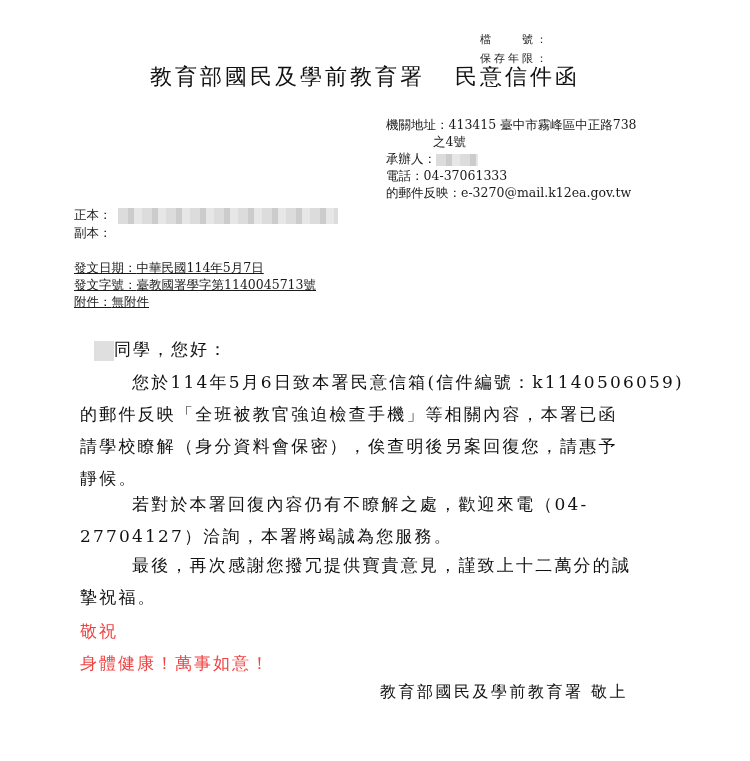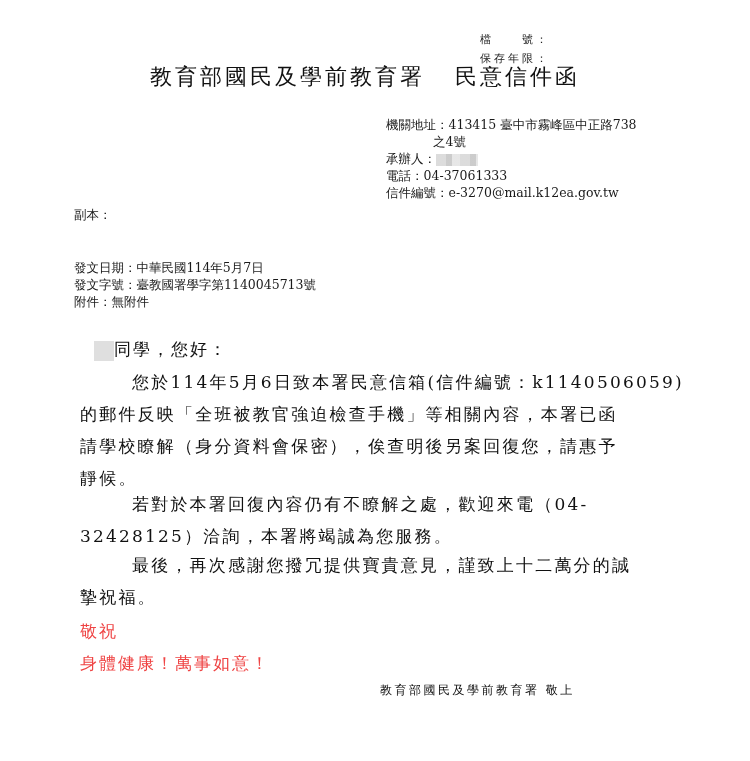--- a/index.html
+++ b/index.html
@@ -53,20 +53,21 @@
       top: 206px;
       font-size: 12.5px;
       line-height: 17px;
     }
 
     .issue-info {
       left: 74px;
       top: 259px;
       font-size: 12.5px;
       line-height: 17px;
+      text-decoration: underline;
     }
 
     .body {
       left: 80px;
       top: 338px;
       width: 600px;
       font-size: 17px;
       color: #111;
     }
     .greeting {
@@ -91,21 +92,21 @@
 
     .closing {
       left: 80px;
       font-size: 17px;
       letter-spacing: 2px;
       color: #ef4444;
     }
     .signature {
       left: 380px;
       top: 682px;
-      font-size: 12px;
+      font-size: 16px;
       letter-spacing: 2.5px;
       color: #111;
     }
   </style>
 </head>
 <body>
 
 <div class="abs meta-line" style="left:480px; top:32px;">檔　　號：</div>
 <div class="abs meta-line" style="left:480px; top:51px;">保存年限：</div>
 
@@ -120,25 +121,28 @@
   <div class="row indent">
     <span>之4號</span>
   </div>
   <div class="row">
     <span>承辦人：</span><span class="redact" style="width:42px; height:12px;"></span>
   </div>
   <div class="row">
     <span>電話：</span><span>04-37061333</span>
   </div>
   <div class="row">
-    <span>信件編號：</span><span>e-3270@mail.k12ea.gov.tw</span>
+    <span>的郵件反映：</span><span>e-3270@mail.k12ea.gov.tw</span>
   </div>
 </div>
 
 <div class="abs recipients">
+  <div>
+    <span>正本：</span><span class="redact" style="width:220px; height:16px; margin-left:6px;"></span>
+  </div>
   <div>
     <span>副本：</span>
   </div>
 </div>
 
 <div class="abs issue-info">
   <div>
     <span>發文日期：</span><span>中華民國114年5月7日</span>
   </div>
   <div>
@@ -156,21 +160,21 @@
 
   <div class="para" style="top:28px; text-indent:0;">
     <span class="line first">您於114年5月6日致本署民意信箱(信件編號：k1140506059)</span>
     <span class="line">的郵件反映「全班被教官強迫檢查手機」等相關內容，本署已函</span>
     <span class="line">請學校瞭解（身分資料會保密），俟查明後另案回復您，請惠予</span>
     <span class="line">靜候。</span>
   </div>
 
   <div class="para" style="top:150px; text-indent:0;">
     <span class="line first">若對於本署回復內容仍有不瞭解之處，歡迎來電（04-</span>
-    <span class="line">32428125）洽詢，本署將竭誠為您服務。</span>
+    <span class="line">27704127）洽詢，本署將竭誠為您服務。</span>
   </div>
 
   <div class="para" style="top:211px; text-indent:0;">
     <span class="line first">最後，再次感謝您撥冗提供寶貴意見，謹致上十二萬分的誠</span>
     <span class="line">摯祝福。</span>
   </div>
 </div>
 
 <div class="abs closing" style="top:620px;">敬祝</div>
 <div class="abs closing" style="top:652px;">身體健康！萬事如意！</div>

